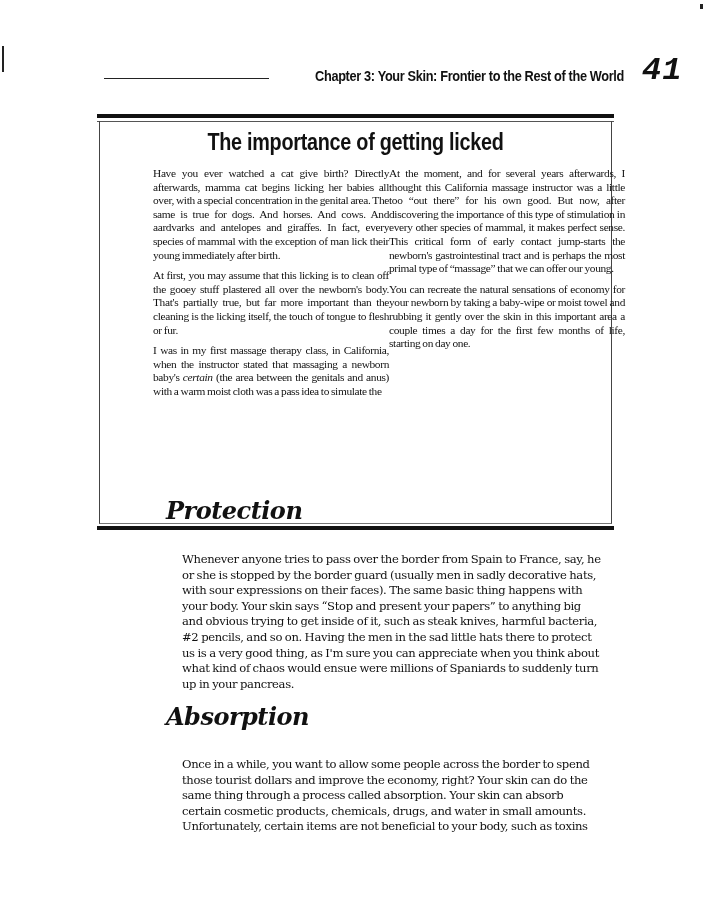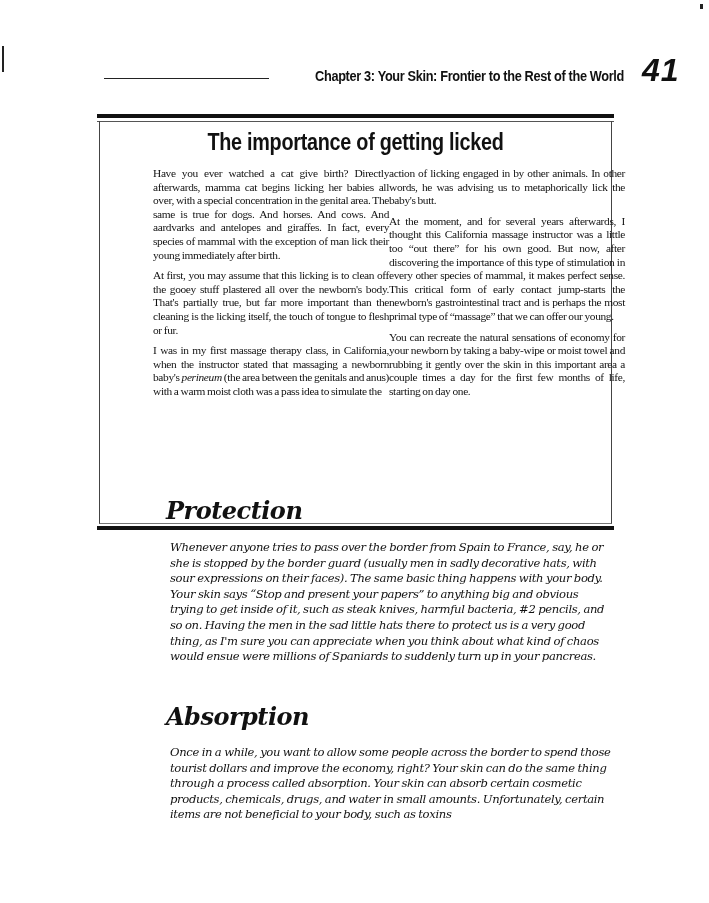--- a/index.html
+++ b/index.html
@@ -11,21 +11,21 @@
   .running-head {
     position: absolute; left: 104px; top: 58px; width: 520px; height: 26px;
     display: flex; align-items: flex-end;
   }
   .running-rule { flex: 1; border-bottom: 1px solid #222; margin-bottom: 5px; margin-right: 4px; }
   .running-title {
     font-family: "Liberation Sans", sans-serif; font-weight: bold; font-size: 14.5px;
     letter-spacing: -0.4px; transform: scaleX(0.88); transform-origin: right bottom; white-space: nowrap;
   }
   .page-number {
-    position: absolute; left: 642px; top: 52px; font-family: Liberation Sans, sans-serif;
+    position: absolute; left: 642px; top: 52px; font-family: Liberation Mono, monospace;
     font-weight: bold; font-style: italic; font-size: 32px; letter-spacing: 1px;
   }
   .sidebar {
     position: absolute; left: 97px; top: 114px; width: 517px; height: 416px;
   }
   .sidebar .rule-top { position: absolute; left: 0; right: 0; top: 0; height: 4px; background: #111; }
   .sidebar .rule-top2 { position: absolute; left: 0; right: 0; top: 7px; height: 1px; background: #555; }
   .sidebar .rule-bottom { position: absolute; left: 0; right: 0; bottom: 0; height: 4px; background: #111; }
   .sidebar .frame {
     position: absolute; left: 2px; right: 2px; top: 7px; bottom: 6px;
@@ -50,21 +50,21 @@
     position: absolute; left: 166px; margin: 0;
     font-family: "DejaVu Serif", serif; font-style: italic; font-weight: bold; font-size: 24px;
     letter-spacing: -0.5px;
     text-align: center;
   }
   .body-text {
     position: absolute; left: 166px; width: 452px;
     font-family: "DejaVu Serif", serif; font-size: 11.6px; line-height: 15.6px;
     letter-spacing: -0.35px; word-spacing: -0.6px;
   }
-  .body-text p { margin: 4px; font-style: italic; }
+  .body-text p { margin: 16px; }
 </style>
 </head>
 <body>
 
 <div class="edge-mark" style="left:2px; top:46px; width:2px; height:26px;"></div>
 <div class="edge-mark" style="left:700px; top:4px; width:3px; height:5px;"></div>
 
 <div class="running-head">
   <div class="running-rule"></div>
   <div class="running-title">Chapter 3: Your Skin: Frontier to the Rest of the World</div>
@@ -73,24 +73,23 @@
 
 <div class="sidebar">
   <div class="rule-top"></div>
   <div class="rule-top2"></div>
   <div class="frame"></div>
   <div class="rule-bottom"></div>
   <div class="sidebar-title">The importance of getting licked</div>
   <div class="sb-col left">
     <p class="condensed">Have you ever watched a cat give birth? Directly afterwards, mamma cat begins licking her babies all over, with a special concentration in the genital area. The same is true for dogs. And horses. And cows. And aardvarks and antelopes and giraffes. In fact, every species of mammal with the exception of man lick their young immediately after birth.</p>
     <p class="condensed">At first, you may assume that this licking is to clean off the gooey stuff plastered all over the newborn's body. That's partially true, but far more important than the cleaning is the licking itself, the touch of tongue to flesh or fur.</p>
-    <p class="condensed"><span>I was in my first massage therapy class, in California, when the instructor stated that massaging a newborn baby's </span><em>perineum</em><span> (the area between the genitals and anus) with a warm moist cloth was a pass idea to simulate the</span></p>
+    <p class="condensed"><span>I was in my first massage therapy class, in California, when the instructor stated that massaging a newborn baby's </span><em>certain</em><span> (the area between the genitals and anus) with a warm moist cloth was a pass idea to simulate the</span></p>
   </div>
   <div class="sb-col right">
-    <p class="condensed">action of licking engaged in by other animals. In other words, he was advising us to metaphorically lick the baby's butt.</p>
     <p class="condensed">At the moment, and for several years afterwards, I thought this California massage instructor was a little too “out there” for his own good. But now, after discovering the importance of this type of stimulation in every other species of mammal, it makes perfect sense. This critical form of early contact jump-starts the newborn's gastrointestinal tract and is perhaps the most primal type of “massage” that we can offer our young.</p>
     <p class="condensed">You can recreate the natural sensations of economy for your newborn by taking a baby-wipe or moist towel and rubbing it gently over the skin in this important area a couple times a day for the first few months of life, starting on day one.</p>
   </div>
 </div>
 
 <h2 class="section" style="top:496px;">Protection</h2>
 <div class="body-text" style="top:536px;">
   <p>Whenever anyone tries to pass over the border from Spain to France, say, he or she is stopped by the border guard (usually men in sadly decorative hats, with sour expressions on their faces). The same basic thing happens with your body. Your skin says “Stop and present your papers” to anything big and obvious trying to get inside of it, such as steak knives, harmful bacteria, #2 pencils, and so on. Having the men in the sad little hats there to protect us is a very good thing, as I'm sure you can appreciate when you think about what kind of chaos would ensue were millions of Spaniards to suddenly turn up in your pancreas.</p>
 </div>
 

